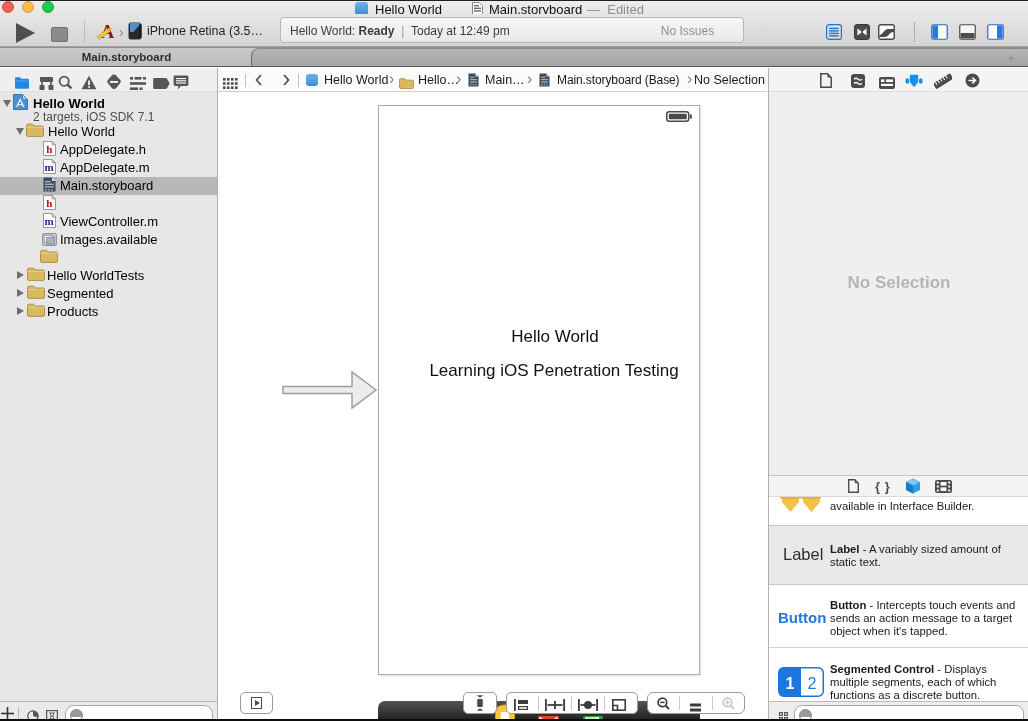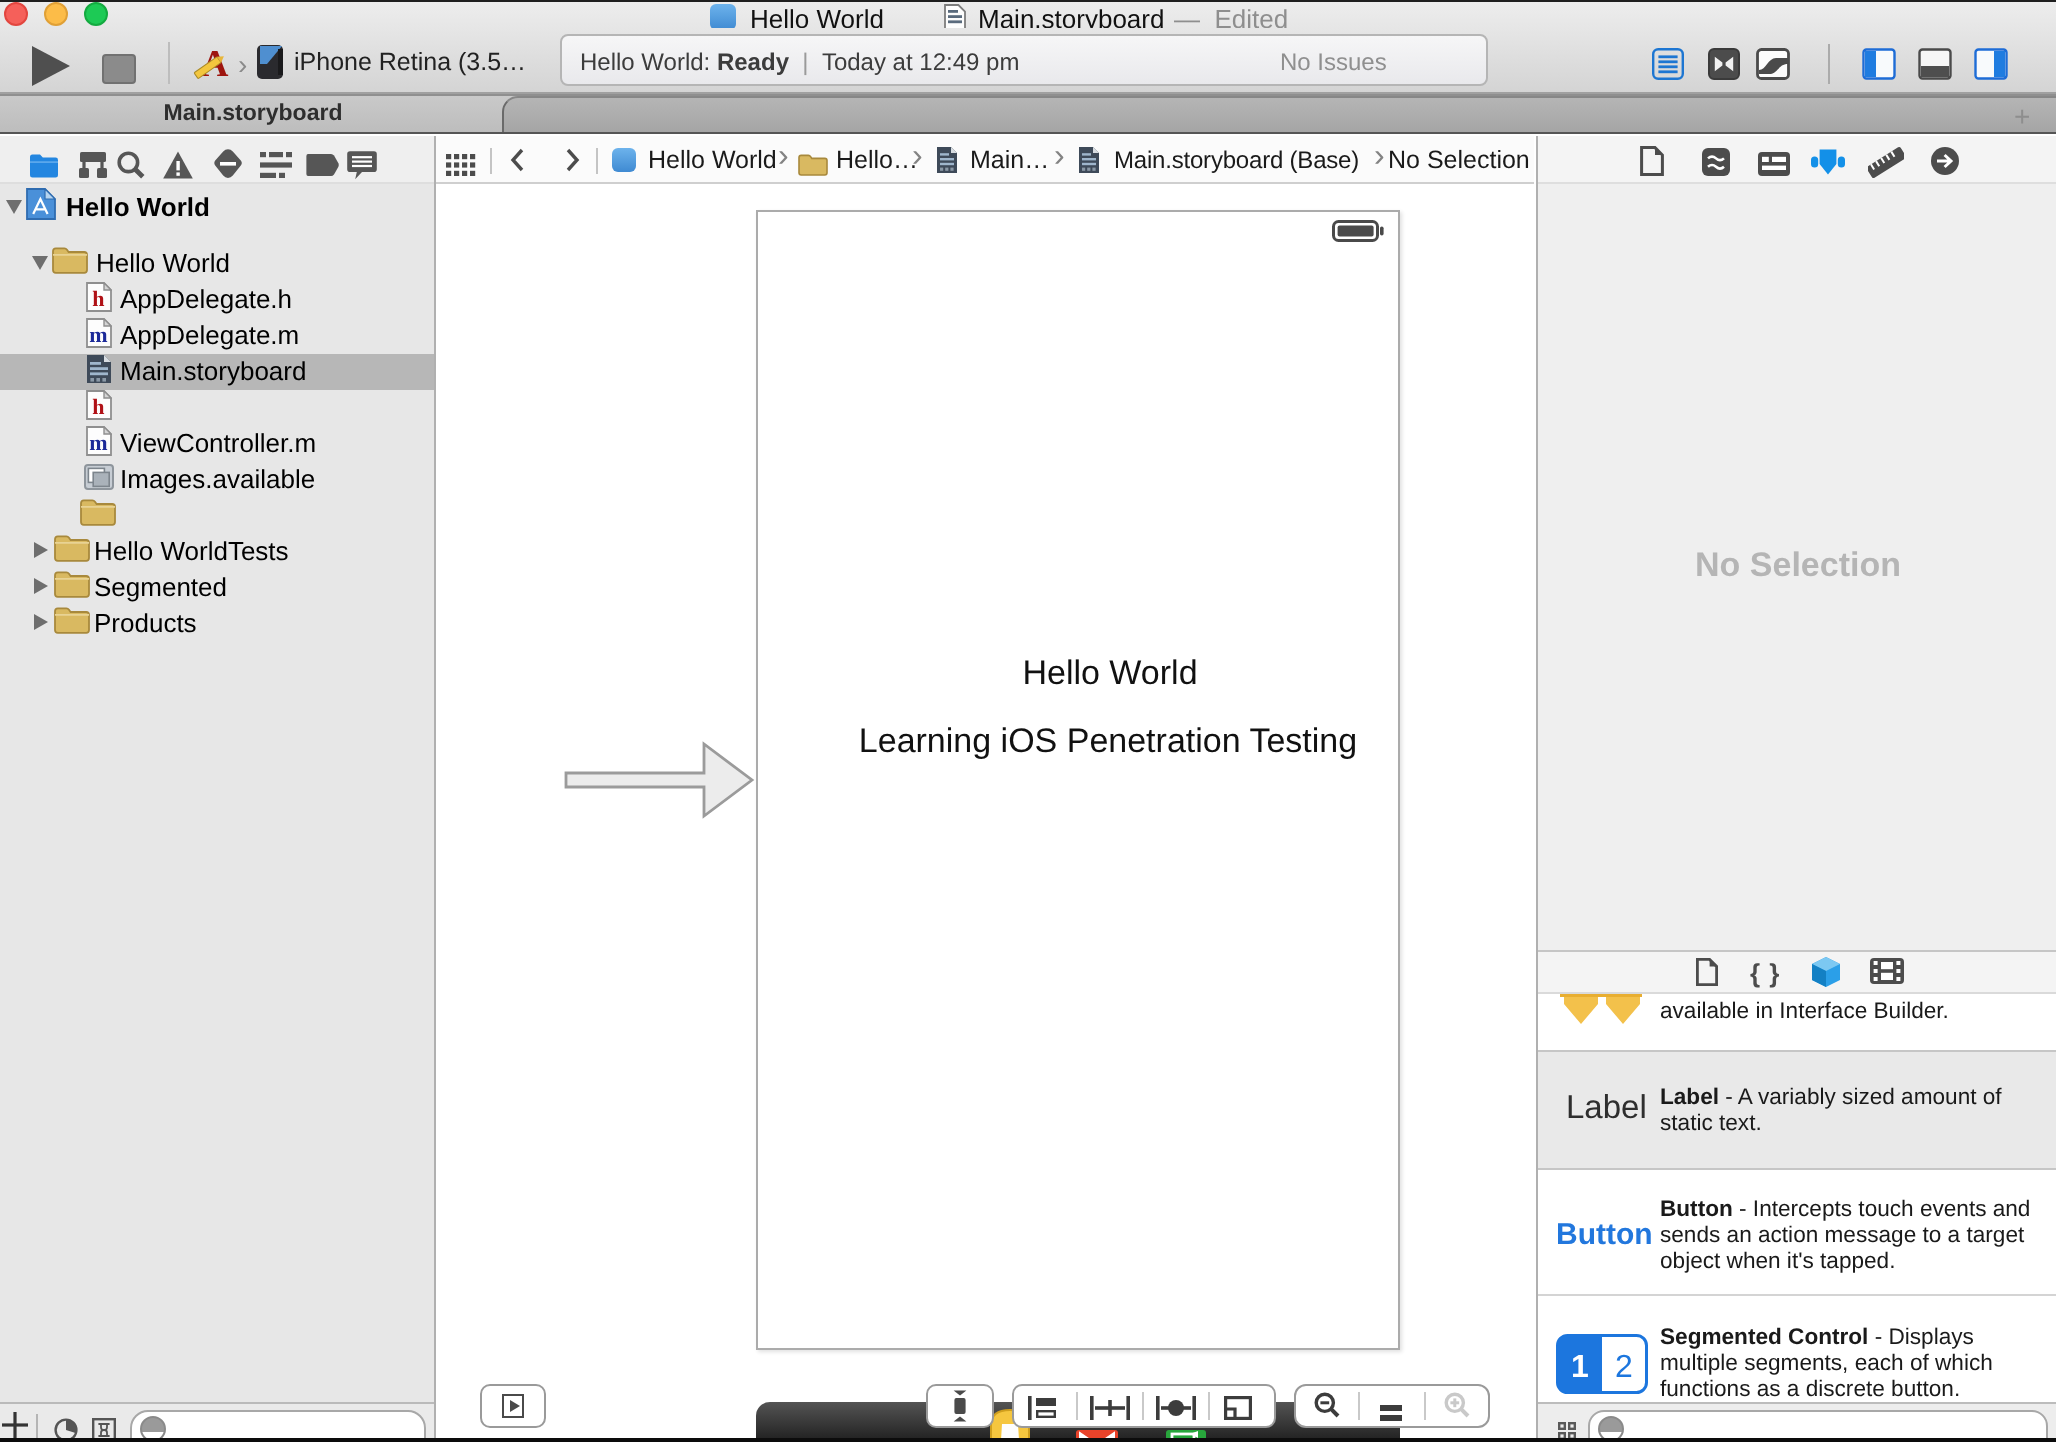--- a/index.html
+++ b/index.html
@@ -75,21 +75,21 @@
 <svg width="15" height="18" viewBox="0 0 15 18">
   <rect x="0.5" y="0.5" width="13" height="17" rx="2.5" fill="#2a2a2e"></rect>
   <polygon points="2,1 13,1 5.5,10 2,10" fill="#4f8fd0"></polygon>
   <rect x="11" y="2.5" width="2.5" height="13" fill="#1a1a1c"></rect>
 </svg>
 </div>
 <div class="abs" style="left:147px;top:24px;font-size:12.5px;color:#222;">iPhone Retina (3.5…</div>
 
 <div class="abs statusbox"></div>
 <div class="abs" style="left:290px;top:24px;font-size:12px;color:#3c3c3c;">Hello World: <b>Ready</b><span style="color:#9a9a9a;">&nbsp;&nbsp;|&nbsp;&nbsp;</span>Today at 12:49 pm</div>
-<div class="abs" style="left:640px;top:24px;width:95px;text-align:left;font-size:12px;color:#8f8f8f;">No Issues</div>
+<div class="abs" style="left:640px;top:24px;width:95px;text-align:center;font-size:12px;color:#8f8f8f;">No Issues</div>
 
 <div class="abs" style="left:826px;top:24px;width:16px;height:16px;">
   <svg width="16" height="16" viewBox="0 0 16 16">
         <rect x="0.6" y="0.6" width="14.8" height="14.8" rx="2.5" fill="none" stroke="#1d76d2" stroke-width="1.2"></rect>
         <g stroke="#1d76d2" stroke-width="1.4">
           <line x1="3.2" y1="4.4" x2="12.8" y2="4.4"></line>
           <line x1="3.2" y1="6.9" x2="12.8" y2="6.9"></line>
           <line x1="3.2" y1="9.4" x2="12.8" y2="9.4"></line>
           <line x1="3.2" y1="11.9" x2="12.8" y2="11.9"></line>
         </g>
@@ -199,20 +199,23 @@
           </g>
         </svg>
   </div>
 
   <div class="abs" style="left:0;top:109px;width:217px;height:18px;background:#b7b7b7;"></div>
 
   <div class="trow" style="top:26px;">
     <span class="disc discD" style="left:3px;top:6px;"></span>
     <span class="lbl" style="left:33px;font-weight:bold;">Hello World</span>
   </div>
+  <div class="trow" style="top:40px;">
+        <span class="lbl" style="left:33px;color:#4e4e4e;font-size:12px;">2 targets, iOS SDK 7.1</span>
+      </div>
   <div class="trow" style="top:54px;">
     <span class="disc discD" style="left:16px;top:6px;"></span>
     <span class="lbl" style="left:48px;">Hello World</span>
   </div>
   <div class="trow" style="top:72px;">
         <span class="lbl" style="left:60px;">AppDelegate.h</span>
       </div>
   <div class="trow" style="top:90px;">
         <span class="lbl" style="left:60px;">AppDelegate.m</span>
       </div>

